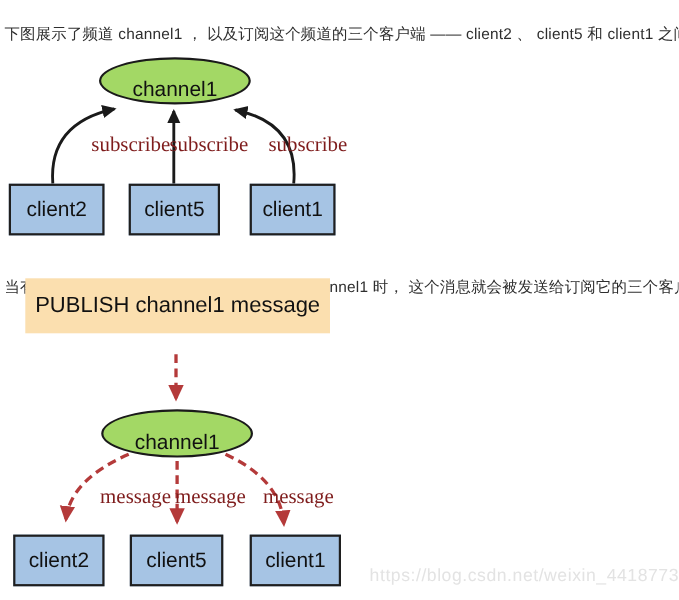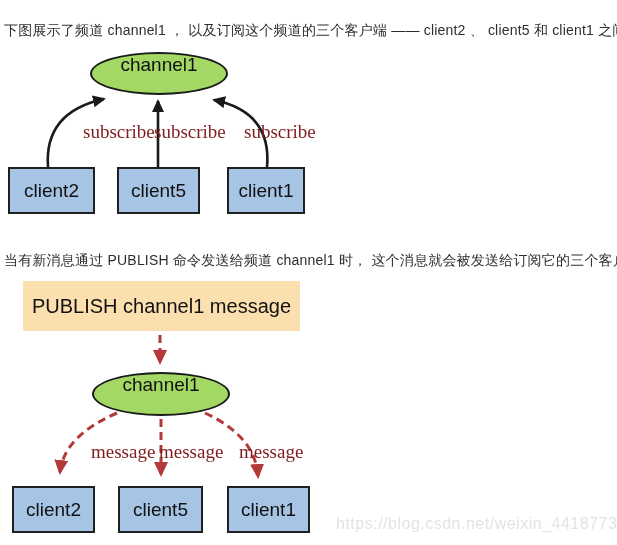--- a/index.html
+++ b/index.html
@@ -10,21 +10,21 @@
     position:absolute; font-size:14px; color:#2e2e2e; line-height:1.35;
     white-space:nowrap; letter-spacing:0.2px;
   }
   #intro-para { left:4px; top:7px; }
   #publish-para { left:4px; top:237px; }
 
   svg.arrow-layer { position:absolute; left:0; top:0; width:617px; height:545px; }
 
   .node-ellipse {
     position:absolute; background:#A3D865; border:2px solid #1a1a1a; border-radius:50%;
-    display:flex; align-items:flex-start; justify-content:center;
+    display:flex; align-items:flex-end; justify-content:center;
     font-size:19px; color:#111; box-sizing:border-box;
   }
   #ellipse-sub { left:90px; top:52px; width:138px; height:43px; }
   #ellipse-pub { left:92px; top:372px; width:138px; height:44px; }
 
   .client-box {
     position:absolute; background:#A6C4E4; border:2px solid #1f1f1f;
     display:flex; align-items:center; justify-content:center;
     font-size:19px; color:#111; box-sizing:border-box; height:47px;
   }
@@ -40,21 +40,21 @@
     font-size:19px; color:#7f1d1d; line-height:1; white-space:nowrap;
   }
   #sub-label-0 { left:83px;  top:122px; }
   #sub-label-1 { left:154px; top:122px; }
   #sub-label-2 { left:244px; top:122px; }
   #msg-label-0 { left:91px;  top:442px; }
   #msg-label-1 { left:159px; top:442px; }
   #msg-label-2 { left:239px; top:442px; }
 
   #publish-box {
-    position:absolute; left:23px; top:281px; width:277px; height:50px;
+    position:absolute; left:23px; top:253px; width:277px; height:50px;
     background:#FBDFAF; display:flex; align-items:center; justify-content:center;
     font-size:20px; color:#111; box-sizing:border-box;
   }
 
   #watermark {
     position:absolute; left:336px; top:515px; font-size:16px; color:#E3E3E3;
     letter-spacing:0.5px; white-space:nowrap;
   }
 </style>
 </head>

